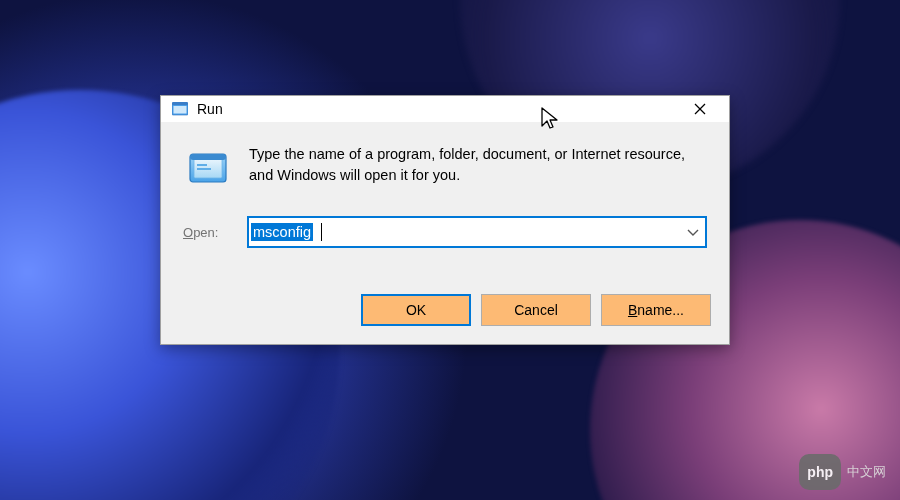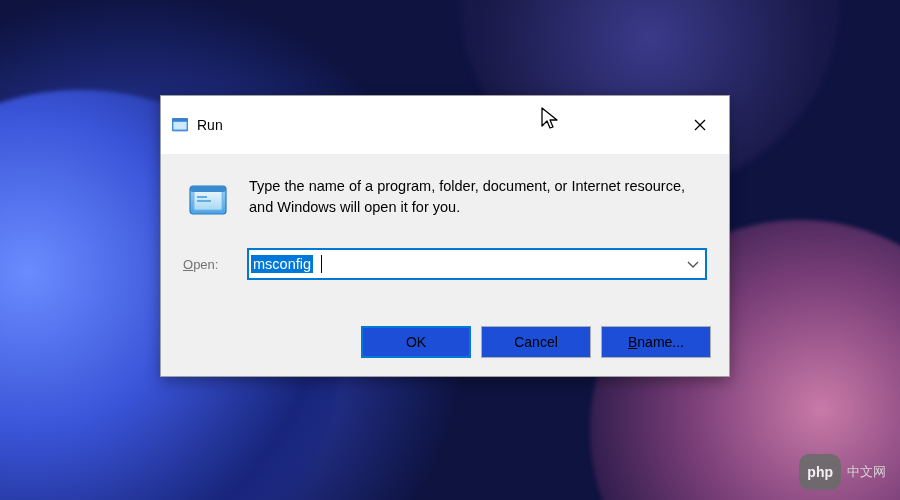--- a/index.html
+++ b/index.html
@@ -36,21 +36,21 @@
     .dialog {
       position: absolute;
       left: 160px;
       top: 95px;
       width: 570px;
       background: #f0f0f0;
       border: 1px solid #a0a0a0;
       box-shadow: 0 4px 14px rgba(0,0,0,0.35);
     }
     .titlebar {
-      height: 58px;
+      height: 26px;
       background: #ffffff;
       display: flex;
       align-items: center;
       padding: 0 6px 0 10px;
     }
     .title-icon {
       width: 18px; height: 18px; margin-right: 8px;
       display: inline-flex; align-items: center; justify-content: center;
     }
     .title-text { font-size: 14px; color: #000; flex: 0 0 auto; }
@@ -134,21 +134,21 @@
       justify-content: flex-end;
       gap: 10px;
       padding: 14px 18px 18px 18px;
       background: #f0f0f0;
     }
     .btn {
       min-width: 110px;
       height: 32px;
       font-size: 14px;
       font-family: inherit;
-      background: #1d4ed8;
+      background: #fdba74;
       border: 1px solid #adadad;
       cursor: pointer;
       padding: 0 0;
     }
     .btn.default {
       border: 2px solid #0078d7;
     }
     .btn .u { text-decoration: underline; }
 
     .cursor {

